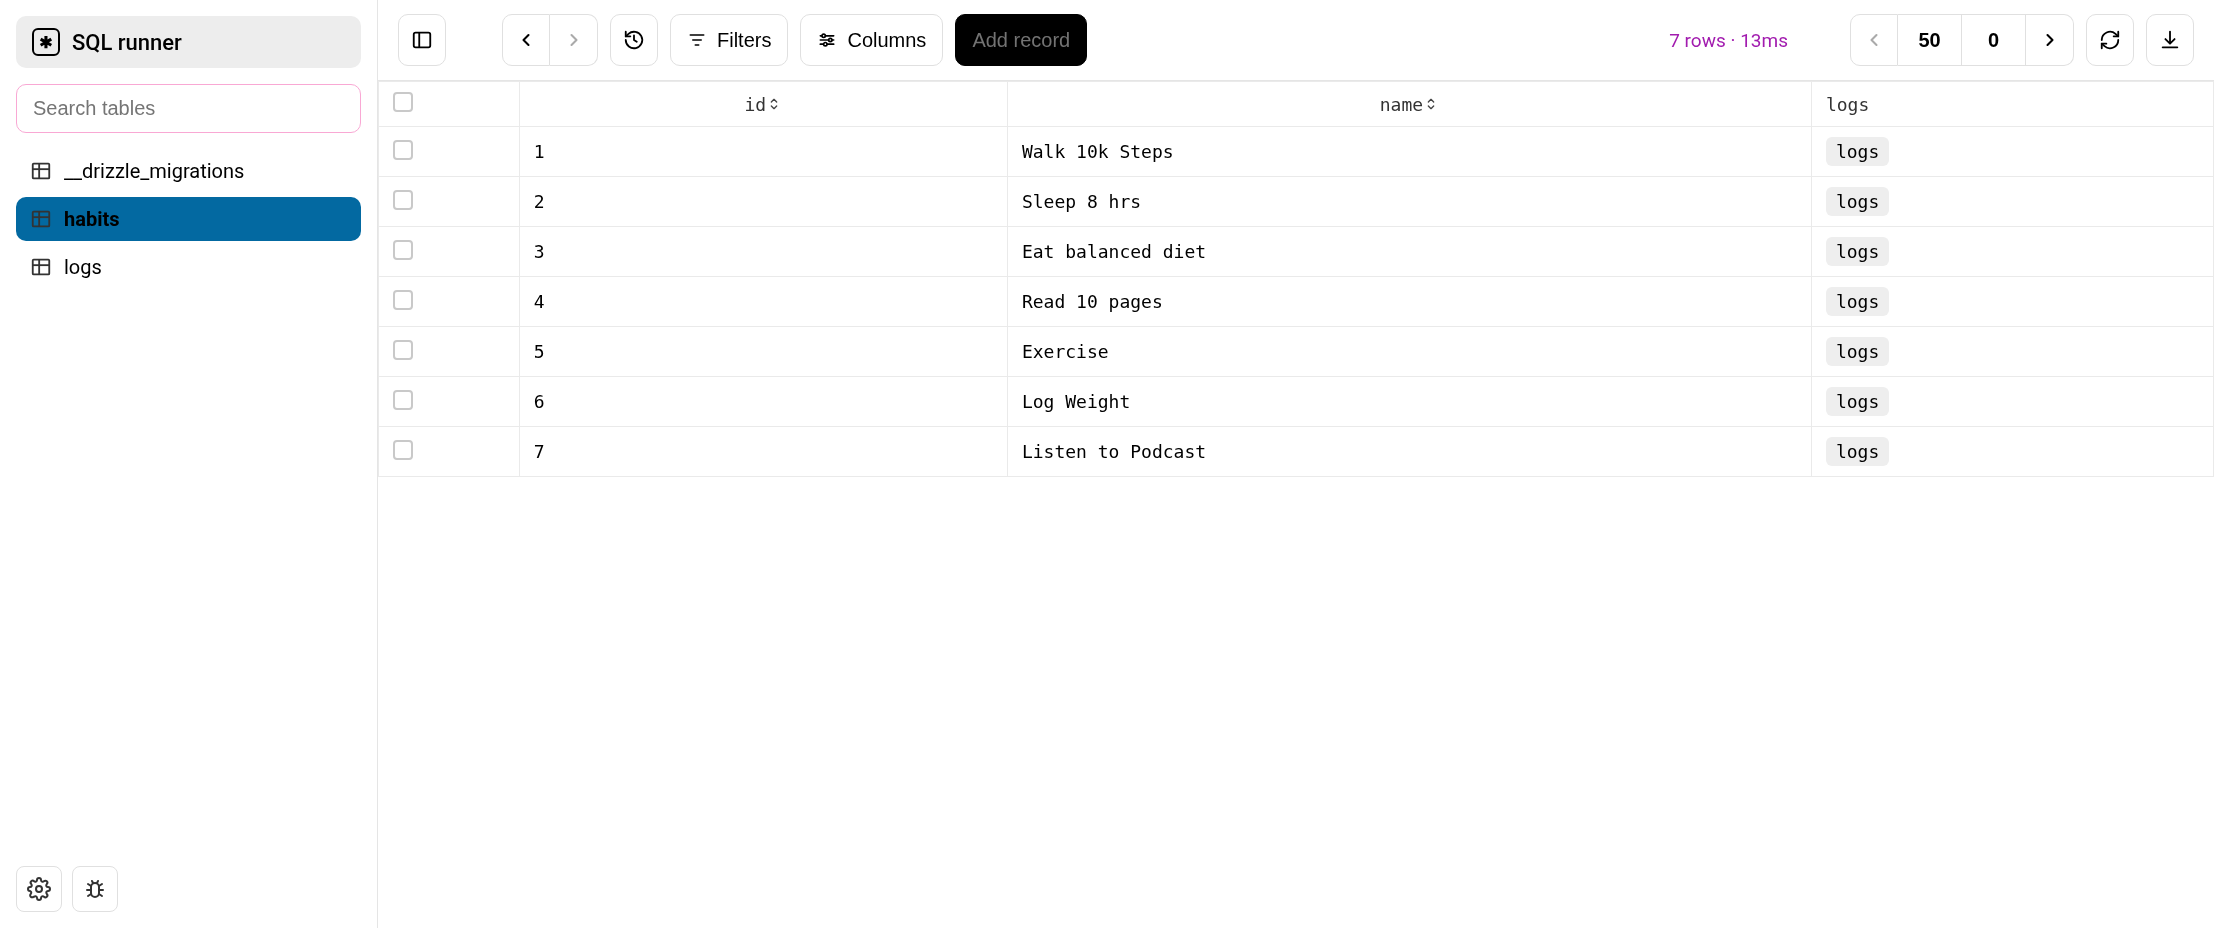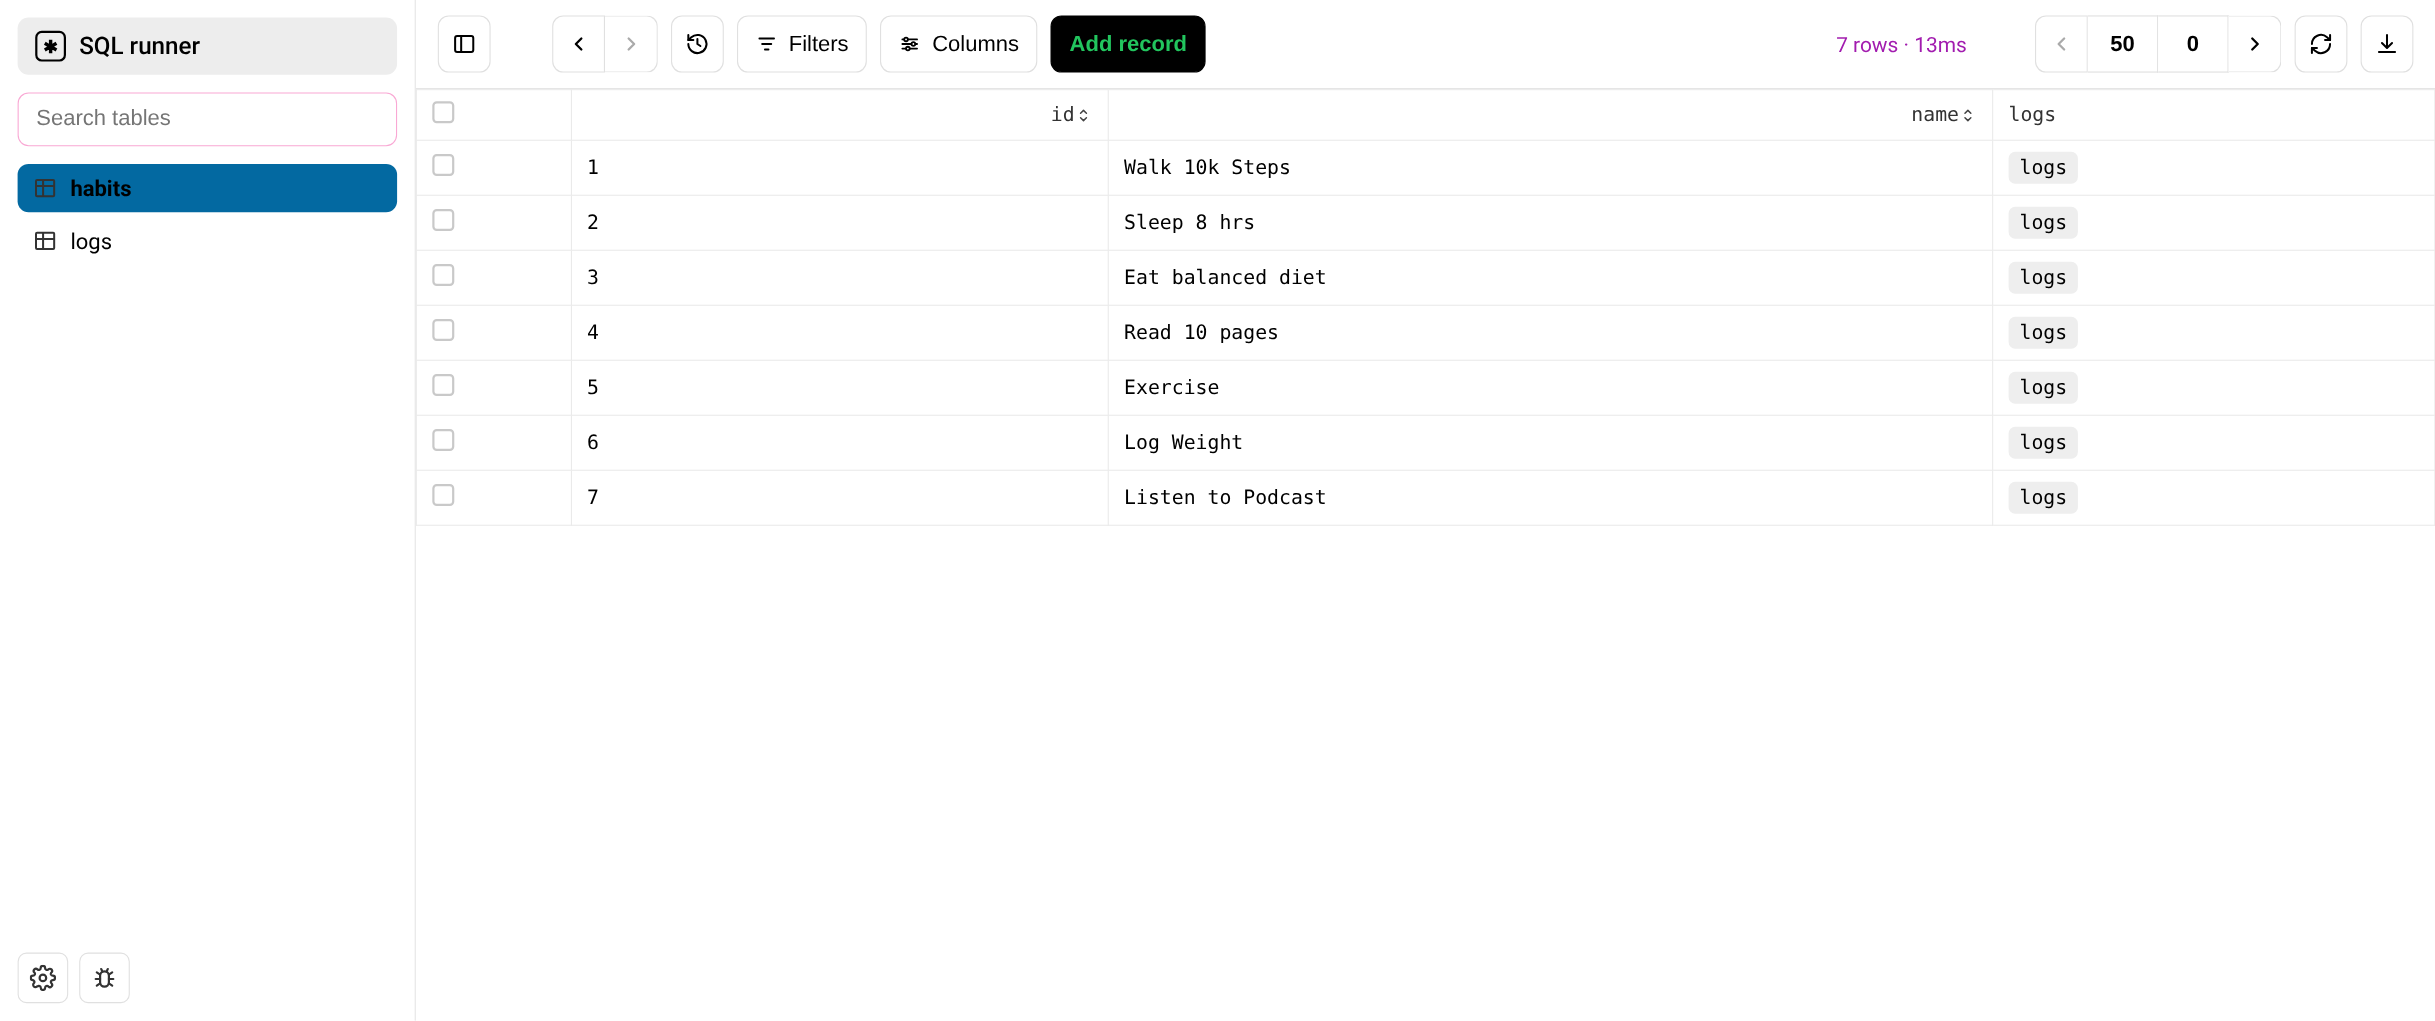--- a/index.html
+++ b/index.html
@@ -87,21 +87,21 @@
     border: 1px solid #e0e0e0;
     background: #fff;
     border-radius: 10px;
     height: 52px;
     padding: 0 16px;
     display: flex; align-items: center; gap: 10px;
     font-size: 20px;
     cursor: pointer;
   }
   .tb-btn.iconOnly { width: 48px; padding: 0; justify-content: center; }
-  .tb-btn.primary { background: #000; color: #22c55e; border-color: #000; font-weight: 700; }
+  .tb-btn.primary { background: #000; color: #737373; border-color: #000; font-weight: 400; }
   .tb-spacer { flex: 1; }
   .status-text { color: #a21caf; font-size: 19px; margin-right: 6px; }
   .seg { display: flex; padding-left: 44px; }
   .seg .tb-btn { border-radius: 0; }
   .seg .tb-btn:first-child { border-radius: 10px 0 0 10px; }
   .seg .tb-btn:last-child { border-radius: 0 10px 10px 0; }
   .seg .tb-btn + .tb-btn { border-left: none; }
   .seg .tb-val { min-width: 64px; justify-content: center; font-weight: 600; }
 
   
@@ -118,21 +118,21 @@
   .col-id { width: 170px; }
   .col-name { width: 280px; }
   .col-logs { width: 140px; }
   .checkbox {
     width: 20px; height: 20px;
     border: 2px solid #c9c9c9;
     border-radius: 4px;
     display: inline-block;
     cursor: pointer;
   }
-  .th-inner { display: flex; align-items: center; justify-content: flex-end; gap: 0; }
+  .th-inner { display: flex; align-items: center; justify-content: center; gap: 0; }
   .sort-icon { color: #555; display: inline-flex; }
   .badge {
     background: #eee;
     border-radius: 6px;
     padding: 4px 10px;
     font-size: 18px;
     display: inline-block;
     cursor: pointer;
   }
   svg { display: block; }
@@ -144,20 +144,28 @@
   <div class="sql-runner">
     <span class="iconbox">✱</span>
     <span>SQL runner</span>
   </div>
 
   <div class="search-wrap">
     <input type="text" placeholder="Search tables" style="">
   </div>
 
   <div class="table-list">
+      <div class="table-item">
+        <svg class="table-icon" viewBox="0 0 24 24" fill="none" stroke="#333" stroke-width="2">
+          <rect x="3" y="4" width="18" height="16" rx="1"></rect>
+          <line x1="3" y1="10" x2="21" y2="10"></line>
+          <line x1="10" y1="4" x2="10" y2="20"></line>
+        </svg>
+        <span>__drizzle_migrations</span>
+      </div>
       <div class="table-item active">
         <svg class="table-icon" viewBox="0 0 24 24" fill="none" stroke="#333" stroke-width="2">
           <rect x="3" y="4" width="18" height="16" rx="1"></rect>
           <line x1="3" y1="10" x2="21" y2="10"></line>
           <line x1="10" y1="4" x2="10" y2="20"></line>
         </svg>
         <span>habits</span>
       </div>
       <div class="table-item">
         <svg class="table-icon" viewBox="0 0 24 24" fill="none" stroke="#333" stroke-width="2">

